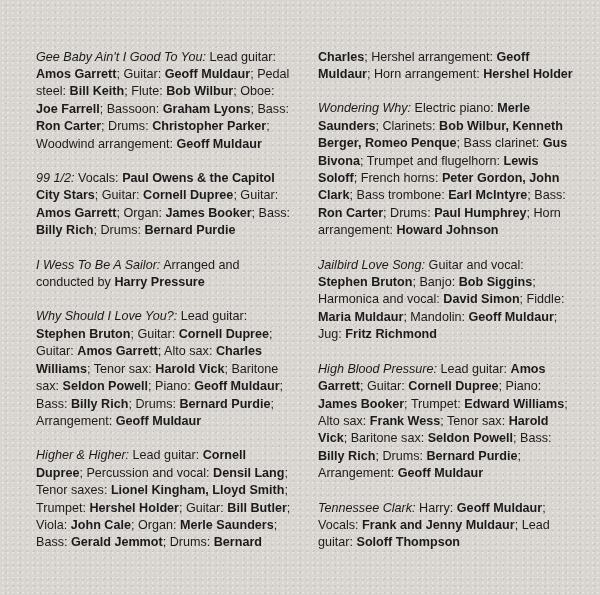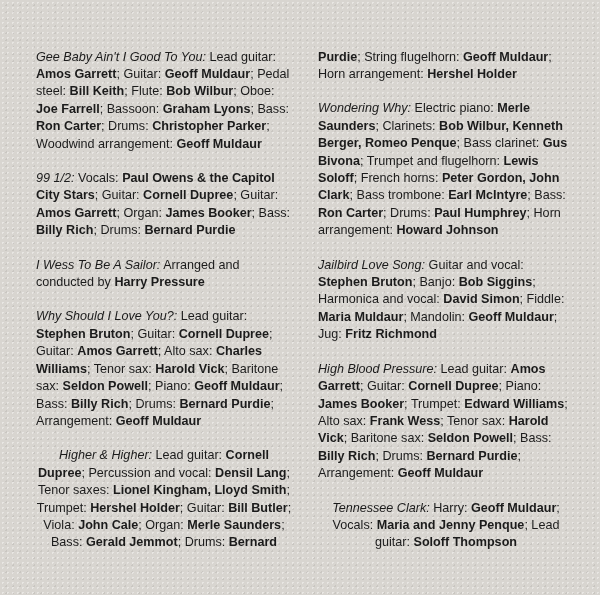--- a/index.html
+++ b/index.html
@@ -39,21 +39,21 @@
   .col {
     width: 256px;
     flex: 0 0 256px;
   }
   .entry {
     margin-bottom: 17px;
     font-size: 12.6px;
     line-height: 17.4px;
     text-align: left;
   }
-  .entry:last-child { margin-bottom: 0; text-align: center; }
+  .entry:last-child { margin-bottom: 0; }
   .title {
     font-style: italic;
     font-weight: normal;
   }
   .b {
     font-weight: bold;
   }
   .plain { font-weight: normal; }
 </style>
 </head>
@@ -63,19 +63,19 @@
 
 <div class="page">
   <div class="col" id="col-0">
       <p class="entry"><span class="title">Gee Baby Ain't I Good To You:</span><span class="plain"> Lead guitar: </span><span class="b">Amos Garrett</span><span class="plain">; Guitar: </span><span class="b">Geoff Muldaur</span><span class="plain">; Pedal steel: </span><span class="b">Bill Keith</span><span class="plain">; Flute: </span><span class="b">Bob Wilbur</span><span class="plain">; Oboe: </span><span class="b">Joe Farrell</span><span class="plain">; Bassoon: </span><span class="b">Graham Lyons</span><span class="plain">; Bass: </span><span class="b">Ron Carter</span><span class="plain">; Drums: </span><span class="b">Christopher Parker</span><span class="plain">; Woodwind arrangement: </span><span class="b">Geoff Muldaur</span></p>
       <p class="entry"><span class="title">99 1/2:</span><span class="plain"> Vocals: </span><span class="b">Paul Owens &amp; the Capitol City Stars</span><span class="plain">; Guitar: </span><span class="b">Cornell Dupree</span><span class="plain">; Guitar: </span><span class="b">Amos Garrett</span><span class="plain">; Organ: </span><span class="b">James Booker</span><span class="plain">; Bass: </span><span class="b">Billy Rich</span><span class="plain">; Drums: </span><span class="b">Bernard Purdie</span></p>
       <p class="entry"><span class="title">I Wess To Be A Sailor:</span><span class="plain"> Arranged and conducted by </span><span class="b">Harry Pressure</span></p>
       <p class="entry"><span class="title">Why Should I Love You?:</span><span class="plain"> Lead guitar: </span><span class="b">Stephen Bruton</span><span class="plain">; Guitar: </span><span class="b">Cornell Dupree</span><span class="plain">; Guitar: </span><span class="b">Amos Garrett</span><span class="plain">; Alto sax: </span><span class="b">Charles Williams</span><span class="plain">; Tenor sax: </span><span class="b">Harold Vick</span><span class="plain">; Baritone sax: </span><span class="b">Seldon Powell</span><span class="plain">; Piano: </span><span class="b">Geoff Muldaur</span><span class="plain">; Bass: </span><span class="b">Billy Rich</span><span class="plain">; Drums: </span><span class="b">Bernard Purdie</span><span class="plain">; Arrangement: </span><span class="b">Geoff Muldaur</span></p>
       <p class="entry"><span class="title">Higher &amp; Higher:</span><span class="plain"> Lead guitar: </span><span class="b">Cornell Dupree</span><span class="plain">; Percussion and vocal: </span><span class="b">Densil Lang</span><span class="plain">; Tenor saxes: </span><span class="b">Lionel Kingham, Lloyd Smith</span><span class="plain">; Trumpet: </span><span class="b">Hershel Holder</span><span class="plain">; Guitar: </span><span class="b">Bill Butler</span><span class="plain">; Viola: </span><span class="b">John Cale</span><span class="plain">; Organ: </span><span class="b">Merle Saunders</span><span class="plain">; Bass: </span><span class="b">Gerald Jemmot</span><span class="plain">; Drums: </span><span class="b">Bernard</span></p>
     </div>
   <div class="col" id="col-1">
-      <p class="entry"><span class="b">Purdie</span><span class="plain">; String flugelhorn: </span><span class="b">Geoff Muldaur</span><span class="plain">; Horn arrangement: </span><span class="b">Hershel Holder</span></p>
+      <p class="entry"><span class="b">Charles</span><span class="plain">; Hershel arrangement: </span><span class="b">Geoff Muldaur</span><span class="plain">; Horn arrangement: </span><span class="b">Hershel Holder</span></p>
       <p class="entry"><span class="title">Wondering Why:</span><span class="plain"> Electric piano: </span><span class="b">Merle Saunders</span><span class="plain">; Clarinets: </span><span class="b">Bob Wilbur, Kenneth Berger, Romeo Penque</span><span class="plain">; Bass clarinet: </span><span class="b">Gus Bivona</span><span class="plain">; Trumpet and flugelhorn: </span><span class="b">Lewis Soloff</span><span class="plain">; French horns: </span><span class="b">Peter Gordon, John Clark</span><span class="plain">; Bass trombone: </span><span class="b">Earl McIntyre</span><span class="plain">; Bass: </span><span class="b">Ron Carter</span><span class="plain">; Drums: </span><span class="b">Paul Humphrey</span><span class="plain">; Horn arrangement: </span><span class="b">Howard Johnson</span></p>
       <p class="entry"><span class="title">Jailbird Love Song:</span><span class="plain"> Guitar and vocal: </span><span class="b">Stephen Bruton</span><span class="plain">; Banjo: </span><span class="b">Bob Siggins</span><span class="plain">; Harmonica and vocal: </span><span class="b">David Simon</span><span class="plain">; Fiddle: </span><span class="b">Maria Muldaur</span><span class="plain">; Mandolin: </span><span class="b">Geoff Muldaur</span><span class="plain">; Jug: </span><span class="b">Fritz Richmond</span></p>
       <p class="entry"><span class="title">High Blood Pressure:</span><span class="plain"> Lead guitar: </span><span class="b">Amos Garrett</span><span class="plain">; Guitar: </span><span class="b">Cornell Dupree</span><span class="plain">; Piano: </span><span class="b">James Booker</span><span class="plain">; Trumpet: </span><span class="b">Edward Williams</span><span class="plain">; Alto sax: </span><span class="b">Frank Wess</span><span class="plain">; Tenor sax: </span><span class="b">Harold Vick</span><span class="plain">; Baritone sax: </span><span class="b">Seldon Powell</span><span class="plain">; Bass: </span><span class="b">Billy Rich</span><span class="plain">; Drums: </span><span class="b">Bernard Purdie</span><span class="plain">; Arrangement: </span><span class="b">Geoff Muldaur</span></p>
-      <p class="entry"><span class="title">Tennessee Clark:</span><span class="plain"> Harry: </span><span class="b">Geoff Muldaur</span><span class="plain">; Vocals: </span><span class="b">Maria and Jenny Penque</span><span class="plain">; Lead guitar: </span><span class="b">Soloff Thompson</span></p>
+      <p class="entry"><span class="title">Tennessee Clark:</span><span class="plain"> Harry: </span><span class="b">Geoff Muldaur</span><span class="plain">; Vocals: </span><span class="b">Frank and Jenny Muldaur</span><span class="plain">; Lead guitar: </span><span class="b">Soloff Thompson</span></p>
     </div>
 </div>
 
 </body></html>

